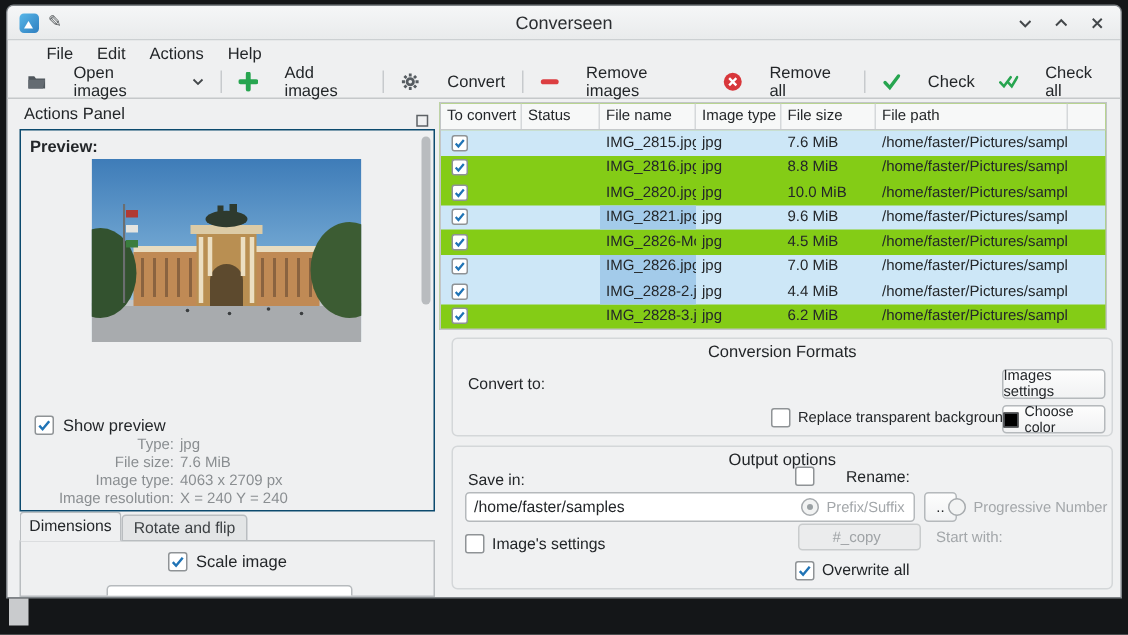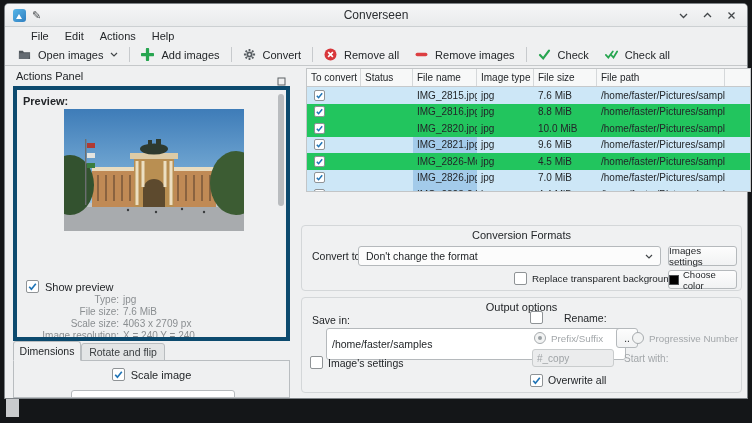--- a/index.html
+++ b/index.html
@@ -12,52 +12,52 @@
   .appicon::after{content:"";position:absolute;left:3px;top:5px;border-left:3.5px solid transparent;border-right:3.5px solid transparent;border-bottom:5px solid #fff}
   .pin{font-size:11px;color:#4c5053;line-height:1}
   .tb-title{position:absolute;left:0;right:0;text-align:center;font-size:12px;color:#2b2e31}
   .tb-controls{margin-left:auto;display:flex;gap:13px;padding-right:10px;z-index:2;align-items:center}
   .tb-controls svg{width:11px;height:11px;display:block}
   
   .menubar{position:absolute;left:0;top:23px;right:0;height:17px;display:flex;align-items:center;padding-left:18px}
   .menu-item{font-size:11px;color:#232629;padding:1px 8px;border-radius:2px}
   
   .toolbar{position:absolute;left:0;top:40px;right:0;height:22px;border-bottom:1px solid #c5c8ca;display:flex;align-items:center;padding-left:5px}
-  .tbtn{display:flex;align-items:center;gap:7px;font-size:11px;color:#232629;padding:2px 8px;height:20px;border-radius:2px}
+  .tbtn{display:flex;align-items:center;gap:18px;font-size:11px;color:#232629;padding:2px 8px;height:20px;border-radius:2px}
   .tsep{width:1px;height:15px;background:#c7cacd;margin:0 3px}
   .ticon{width:13px;height:13px;display:inline-flex;align-items:center;justify-content:center}
   .ticon svg{width:13px;height:13px;display:block}
   .chev svg{width:8px;height:5px;display:block}
   
   .cb{width:13px;height:13px;background:#fff;border:1px solid #8f9396;border-radius:2px;display:inline-flex;align-items:center;justify-content:center;flex:none}
   .cb svg{width:11px;height:11px;display:block}
   .cb.small{width:11px;height:11px}
   .cb.small svg{width:9px;height:9px}
   .radio{width:12px;height:12px;border:1px solid #a7abae;border-radius:50%;background:#f2f3f3;position:relative;flex:none}
   .radio.on::after{content:"";position:absolute;left:3px;top:3px;width:4px;height:4px;border-radius:50%;background:#9aa0a3}
   
   .dock-title{position:absolute;left:11px;top:66px;font-size:11px;color:#232629}
   .dock-float{position:absolute;left:272px;top:68px;width:9px;height:9px}
-  .panel{position:absolute;left:8px;top:82px;width:277px;height:255px;border:4px solid #0c4a6e;background:#eff0f1;overflow:hidden}
+  .panel{position:absolute;left:8px;top:82px;width:277px;height:255px;border:1px solid #0c4a6e;background:#eff0f1;overflow:hidden}
   .preview-label{position:absolute;left:6px;top:5px;font-size:11px;font-weight:bold;color:#232629}
   .photo{position:absolute;left:47px;top:19px;width:180px;height:122px;overflow:hidden}
   .photo svg{display:block}
   .showprev{position:absolute;left:9px;top:190px;display:flex;gap:6px;align-items:center;font-size:11px;color:#232629}
   .info{position:absolute;left:0;top:204px;right:8px}
   .info-row{display:flex;font-size:10px;color:#8a8e91;line-height:12px}
   .il{width:102px;text-align:right;margin-right:4px;flex:none}
   .vscroll{position:absolute;right:2px;top:4px;width:6px;height:112px;background:#b9bcbf;border-radius:3px}
   .tab{position:absolute;font-size:10.5px;display:flex;align-items:center;justify-content:center;border:1px solid #b9bdc0;color:#232629}
   .tab.active{left:8px;top:337px;width:68px;height:20px;background:#eff0f1;border-bottom-color:#eff0f1;border-radius:3px 3px 0 0;z-index:2}
   .tab.inactive{left:76px;top:339px;width:84px;height:18px;background:#e3e5e6;border-radius:3px 3px 0 0;color:#3c4043}
   .tabframe{position:absolute;left:8px;top:356px;width:277px;height:38px;border:1px solid #b9bdc0;background:#eff0f1;overflow:hidden}
   .scaleimg{position:absolute;left:0;right:0;top:7px;display:flex;justify-content:center;gap:6px;align-items:center;font-size:11px;color:#232629}
   .cutwidget{position:absolute;left:57px;top:29px;width:164px;height:20px;background:#fff;border:1px solid #b6babd;border-radius:3px}
   
-  .ftable{position:absolute;left:301px;top:64px;width:445px;height:124px;border:1px solid #c2c5c7;background:#22c55e;font-size:10px;overflow:hidden}
+  .ftable{position:absolute;left:288px;top:64px;width:445px;height:152px;border:1px solid #c2c5c7;background:#84cc16;font-size:10px;overflow:hidden}
   .thead,.trow{display:grid;grid-template-columns:54px 52px 64px 57px 63px 128px 1fr}
   .thead{height:18px;background:#f7f8f8;border-bottom:1px solid #c6c9cb}
   .th{display:flex;align-items:center;padding-left:4px;border-right:1px solid #d5d8da;color:#232629;white-space:nowrap;overflow:hidden}
   .trow{height:16.5px}
   .trow.sel{background:#cde7f7}
   .tc{display:flex;align-items:center;padding-left:4px;color:#232629;white-space:nowrap;overflow:hidden}
   .tc.c0{padding-left:7px}
   .tc.namehl{background:#a3cbea}
   
   .group{position:absolute;left:296px;width:441px;border:1px solid #d4d7d9;border-radius:4px;background:#f0f1f2}
@@ -69,27 +69,27 @@
   .combo{position:absolute;left:56px;top:20px;width:303px;height:20px;background:#fcfcfc;border:1px solid #b5b9bc;border-radius:3px;display:flex;align-items:center;padding:0 7px;font-size:10.5px;color:#232629}
   .combo .cchev{margin-left:auto;display:flex}
   .btn{background:linear-gradient(#fdfdfd,#f1f2f3);border:1px solid #b5b9bc;border-radius:3px;display:flex;align-items:center;justify-content:center;color:#232629}
   #convertto-lbl{position:absolute;left:10px;top:24px}
   #btn-imgsettings{position:absolute;left:366px;top:20px;width:69px;height:20px;font-size:9.8px}
   #replacebg{position:absolute;left:212px;top:46px;display:flex;align-items:center;gap:5px;font-size:9.8px;color:#232629}
   #btn-choosecolor{position:absolute;left:366px;top:44px;width:69px;height:19px;font-size:9.5px;gap:4px}
   .swatch{width:10px;height:10px;background:#000;border:1px solid #4a4d50;flex:none}
   #savein-lbl{position:absolute;left:10px;top:16px}
   .tinput{background:#fff;border:1px solid #b5b9bc;border-radius:3px;font-size:10.5px;color:#232629;font-family:"Liberation Sans",sans-serif;padding:0 5px}
-  #savein-input{position:absolute;left:24px;top:30px;width:300px;height:32px}
+  #savein-input{position:absolute;left:8px;top:30px;width:300px;height:20px}
   #btn-dots{position:absolute;left:314px;top:30px;width:22px;height:20px;font-size:10px}
   #imgdir{position:absolute;left:8px;top:58px;display:flex;align-items:center;gap:5px;font-size:10.5px;color:#232629}
   #rename{position:absolute;left:228px;top:13px;display:flex;align-items:center;gap:21px;font-size:10.5px;color:#232629}
   #radio1{position:absolute;left:232px;top:34px;display:flex;align-items:center;gap:5px;font-size:9.8px}
   #radio2{position:absolute;left:330px;top:34px;display:flex;align-items:center;gap:5px;font-size:9.8px}
-  #copyinput{position:absolute;left:230px;top:51px;width:82px;height:18px;background:#ebeced;border:1px solid #c9cccd;border-radius:3px;color:#9fa3a6;font-size:10px;padding:0 4px;font-family:"Liberation Sans",sans-serif}
+  #copyinput{position:absolute;left:230px;top:51px;width:82px;height:18px;background:#ebeced;border:1px solid #c9cccd;border-radius:3px;color:#9fa3a6;font-size:10px;padding:0 22px;font-family:"Liberation Sans",sans-serif}
   #startwith{position:absolute;left:322px;top:55px;font-size:10px}
   #overwrite{position:absolute;left:228px;top:76px;display:flex;gap:5px;font-size:10.5px;color:#232629}
   .bfrag{position:absolute;left:6px;top:399px;width:13px;height:18px;background:#c9cbcd}
 </style>
 </head>
 <body>
 
 <div class="win">
 
   <div class="titlebar">
@@ -157,34 +157,34 @@
             </g>
             <circle cx="7" cy="7" r="3.3" fill="#565c61"></circle>
             <circle cx="7" cy="7" r="1.3" fill="#eff0f1"></circle>
           </svg>
         </span>
       <span>Convert</span>
     </span>
     <span class="tsep"></span>
     <span class="tbtn">
       <span class="ticon">
+          <svg viewBox="0 0 12 12">
+            <rect x="0.5" y="4.4" width="11" height="3.2" rx="1.6" fill="#dc3e41"></rect>
+          </svg>
+        </span>
+      <span>Remove images</span>
+    </span>
+    <span class="tbtn">
+      <span class="ticon">
           <svg viewBox="0 0 13 13">
             <circle cx="6.5" cy="6.5" r="6" fill="#d8373b"></circle>
             <path d="M4.1 4.1l4.8 4.8M8.9 4.1L4.1 8.9" stroke="#fff" stroke-width="1.6"></path>
           </svg>
         </span>
       <span>Remove all</span>
-    </span>
-    <span class="tbtn">
-      <span class="ticon">
-          <svg viewBox="0 0 12 12">
-            <rect x="0.5" y="4.4" width="11" height="3.2" rx="1.6" fill="#dc3e41"></rect>
-          </svg>
-        </span>
-      <span>Remove images</span>
     </span>
     <span class="tsep"></span>
     <span class="tbtn">
       <span class="ticon">
           <svg viewBox="0 0 13 13">
             <path d="M2 7l3.2 3.4L11 2.6" fill="none" stroke="#27a550" stroke-width="2.2" stroke-linecap="round"></path>
           </svg>
         </span>
       <span>Check</span>
     </span>
@@ -274,21 +274,21 @@
     <div class="info" id="info-lines">
         <div class="info-row">
           <span class="il">Type:</span>
           <span class="iv">jpg</span>
         </div>
         <div class="info-row">
           <span class="il">File size:</span>
           <span class="iv">7.6 MiB</span>
         </div>
         <div class="info-row">
-          <span class="il">Scale size:</span>
+          <span class="il">Image type:</span>
           <span class="iv">4063 x 2709 px</span>
         </div>
         <div class="info-row">
           <span class="il">Image resolution:</span>
           <span class="iv">X = 240 Y = 240</span>
         </div>
       </div>
     <div class="vscroll"></div>
   </div>
 
@@ -437,28 +437,20 @@
           <div class="tc">6.2 MiB</div>
           <div class="tc">/home/faster/Pictures/samples</div>
           <div class="tc"></div>
         </div>
       </div>
   </div>
 
   <div class="group" id="grp-conv">
     <div class="group-title">Conversion Formats</div>
     <span class="lbl" id="convertto-lbl">Convert to:</span>
-    <div class="combo">
-      <span>Don't change the format</span>
-      <span class="cchev">
-          <svg viewBox="0 0 8 5" width="8" height="5">
-            <path d="M1 1l3 3 3-3" fill="none" stroke="#43474a" stroke-width="1.2"></path>
-          </svg>
-        </span>
-    </div>
     <div class="btn" id="btn-imgsettings">Images settings</div>
     <div id="replacebg">
       <span class="cb"></span>
       <span>Replace transparent background</span>
     </div>
     <div class="btn" id="btn-choosecolor">
       <span class="swatch"></span>
       <span>Choose color</span>
     </div>
   </div>

